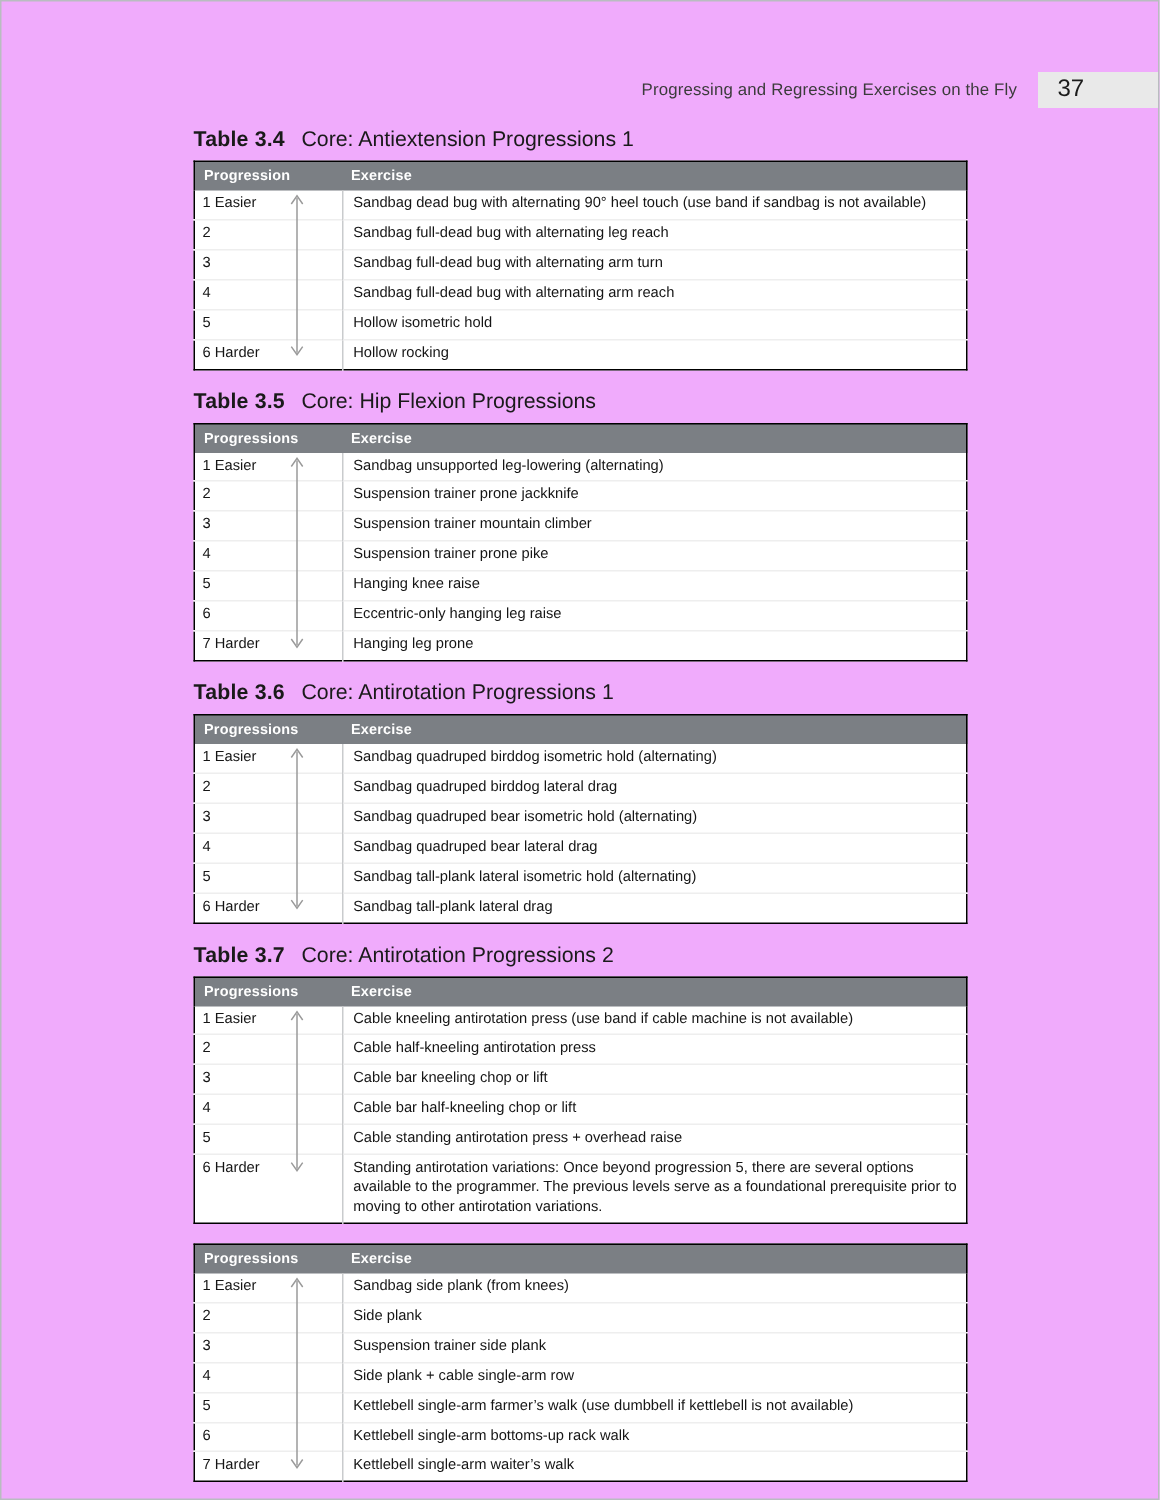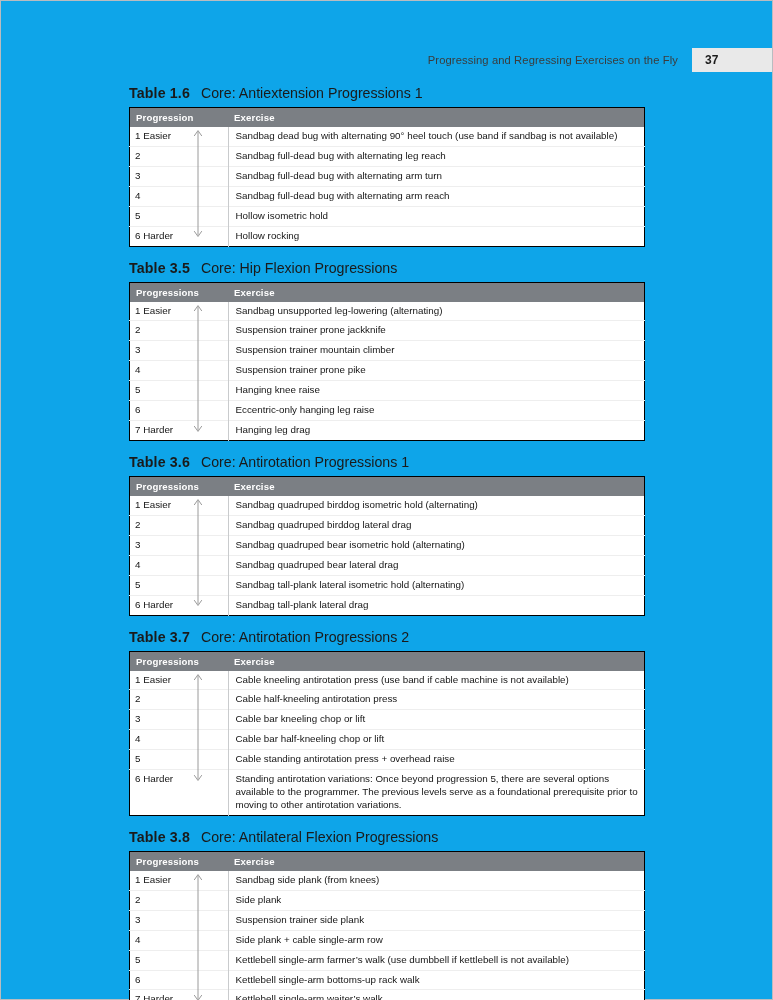--- a/index.html
+++ b/index.html
@@ -12,21 +12,21 @@
     width: 773px;
     height: 1000px;
     overflow: hidden;
   }
 
   .page {
     position: relative;
     box-sizing: border-box;
     width: 773px;
     height: 1000px;
-    background: #0ea5e9;
+    background: #f0abfc;
     border: 1px solid #b9bcc0;
   }
 
   
   .running-head {
     position: absolute;
     top: 47px;
     left: 0;
     right: 0;
     height: 24px;
@@ -44,22 +44,22 @@
   }
   .folio-box {
     background: #e9e9e9;
     min-width: 80px;
     display: flex;
     align-items: center;
     padding-left: 13px;
     box-sizing: border-box;
   }
   .folio-number {
-    font-size: 12px;
-    font-weight: bold;
+    font-size: 16px;
+    font-weight: normal;
     color: #1b1b1b;
   }
 
   
   .content {
     position: absolute;
     left: 128px;
     top: 84px;
     width: 516px;
   }
@@ -142,21 +142,21 @@
 
   <div class="running-head">
     <div class="running-head-title">Progressing and Regressing Exercises on the Fly</div>
     <div class="folio-box">
       <span class="folio-number">37</span>
     </div>
   </div>
 
   <div class="content" id="tables-container">
       <div class="table-block">
-        <div class="table-caption"><span class="cap-num">Table 1.6</span><span class="cap-title">Core: Antiextension Progressions 1</span></div>
+        <div class="table-caption"><span class="cap-num">Table 3.4</span><span class="cap-title">Core: Antiextension Progressions 1</span></div>
         <div class="level-col-wrap">
           <table class="prog-table">
             <thead>
               <tr>
                 <th class="col-prog">Progression</th>
                 <th class="col-ex">Exercise</th>
               </tr>
             </thead>
             <tbody>
               <tr>
@@ -224,21 +224,21 @@
               <tr>
                 <td class="cell-level"><span>5</span></td>
                 <td class="cell-exercise">Hanging knee raise</td>
               </tr>
               <tr>
                 <td class="cell-level"><span>6</span></td>
                 <td class="cell-exercise">Eccentric-only hanging leg raise</td>
               </tr>
               <tr>
                 <td class="cell-level" id="lvl-last-1"><span>7 Harder</span></td>
-                <td class="cell-exercise">Hanging leg drag</td>
+                <td class="cell-exercise">Hanging leg prone</td>
               </tr>
             </tbody>
           </table>
           <div class="prog-arrow" id="arrow-1" style="top: 22px; left: 62px; height: 129.031px;">
             <svg width="14" height="129.03125" viewBox="0 0 14 129.03125" xmlns="http://www.w3.org/2000/svg">
               <line x1="7" y1="3" x2="7" y2="126.03125" stroke="#9a9a9a" stroke-width="1"></line>
               <polyline points="3.2,7 7,1.6 10.8,7" fill="none" stroke="#9a9a9a" stroke-width="1" stroke-linejoin="miter"></polyline>
               <polyline points="3.2,122.03125 7,127.43125 10.8,122.03125" fill="none" stroke="#9a9a9a" stroke-width="1" stroke-linejoin="miter"></polyline>
             </svg>
           </div>
@@ -330,21 +330,20 @@
           <div class="prog-arrow" id="arrow-3" style="top: 22px; left: 62px; height: 109.109px;">
             <svg width="14" height="109.109375" viewBox="0 0 14 109.109375" xmlns="http://www.w3.org/2000/svg">
               <line x1="7" y1="3" x2="7" y2="106.109375" stroke="#9a9a9a" stroke-width="1"></line>
               <polyline points="3.2,7 7,1.6 10.8,7" fill="none" stroke="#9a9a9a" stroke-width="1" stroke-linejoin="miter"></polyline>
               <polyline points="3.2,102.109375 7,107.509375 10.8,102.109375" fill="none" stroke="#9a9a9a" stroke-width="1" stroke-linejoin="miter"></polyline>
             </svg>
           </div>
         </div>
       </div>
       <div class="table-block">
-        <div class="table-caption"><span class="cap-num">Table 3.8</span><span class="cap-title">Core: Antilateral Flexion Progressions</span></div>
         <div class="level-col-wrap">
           <table class="prog-table">
             <thead>
               <tr>
                 <th class="col-prog">Progressions</th>
                 <th class="col-ex">Exercise</th>
               </tr>
             </thead>
             <tbody>
               <tr>

